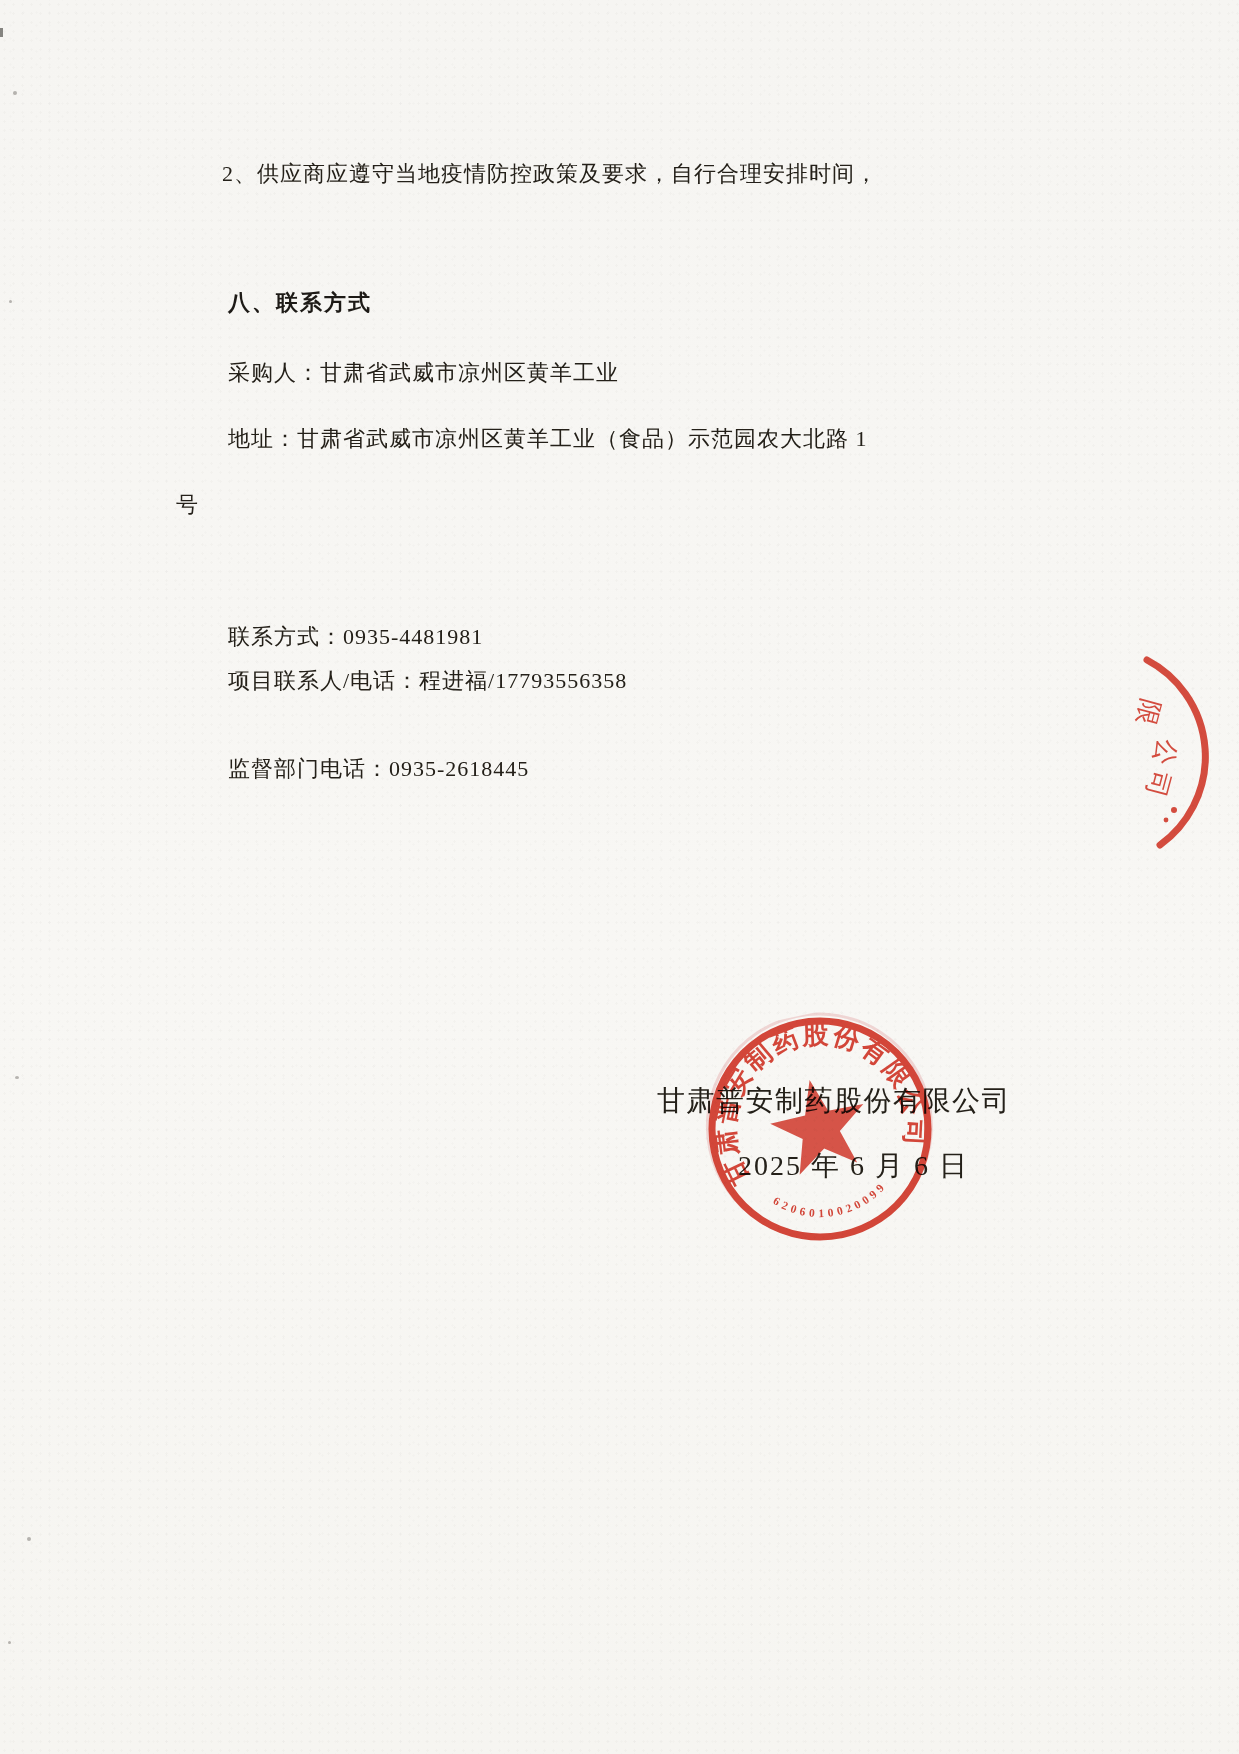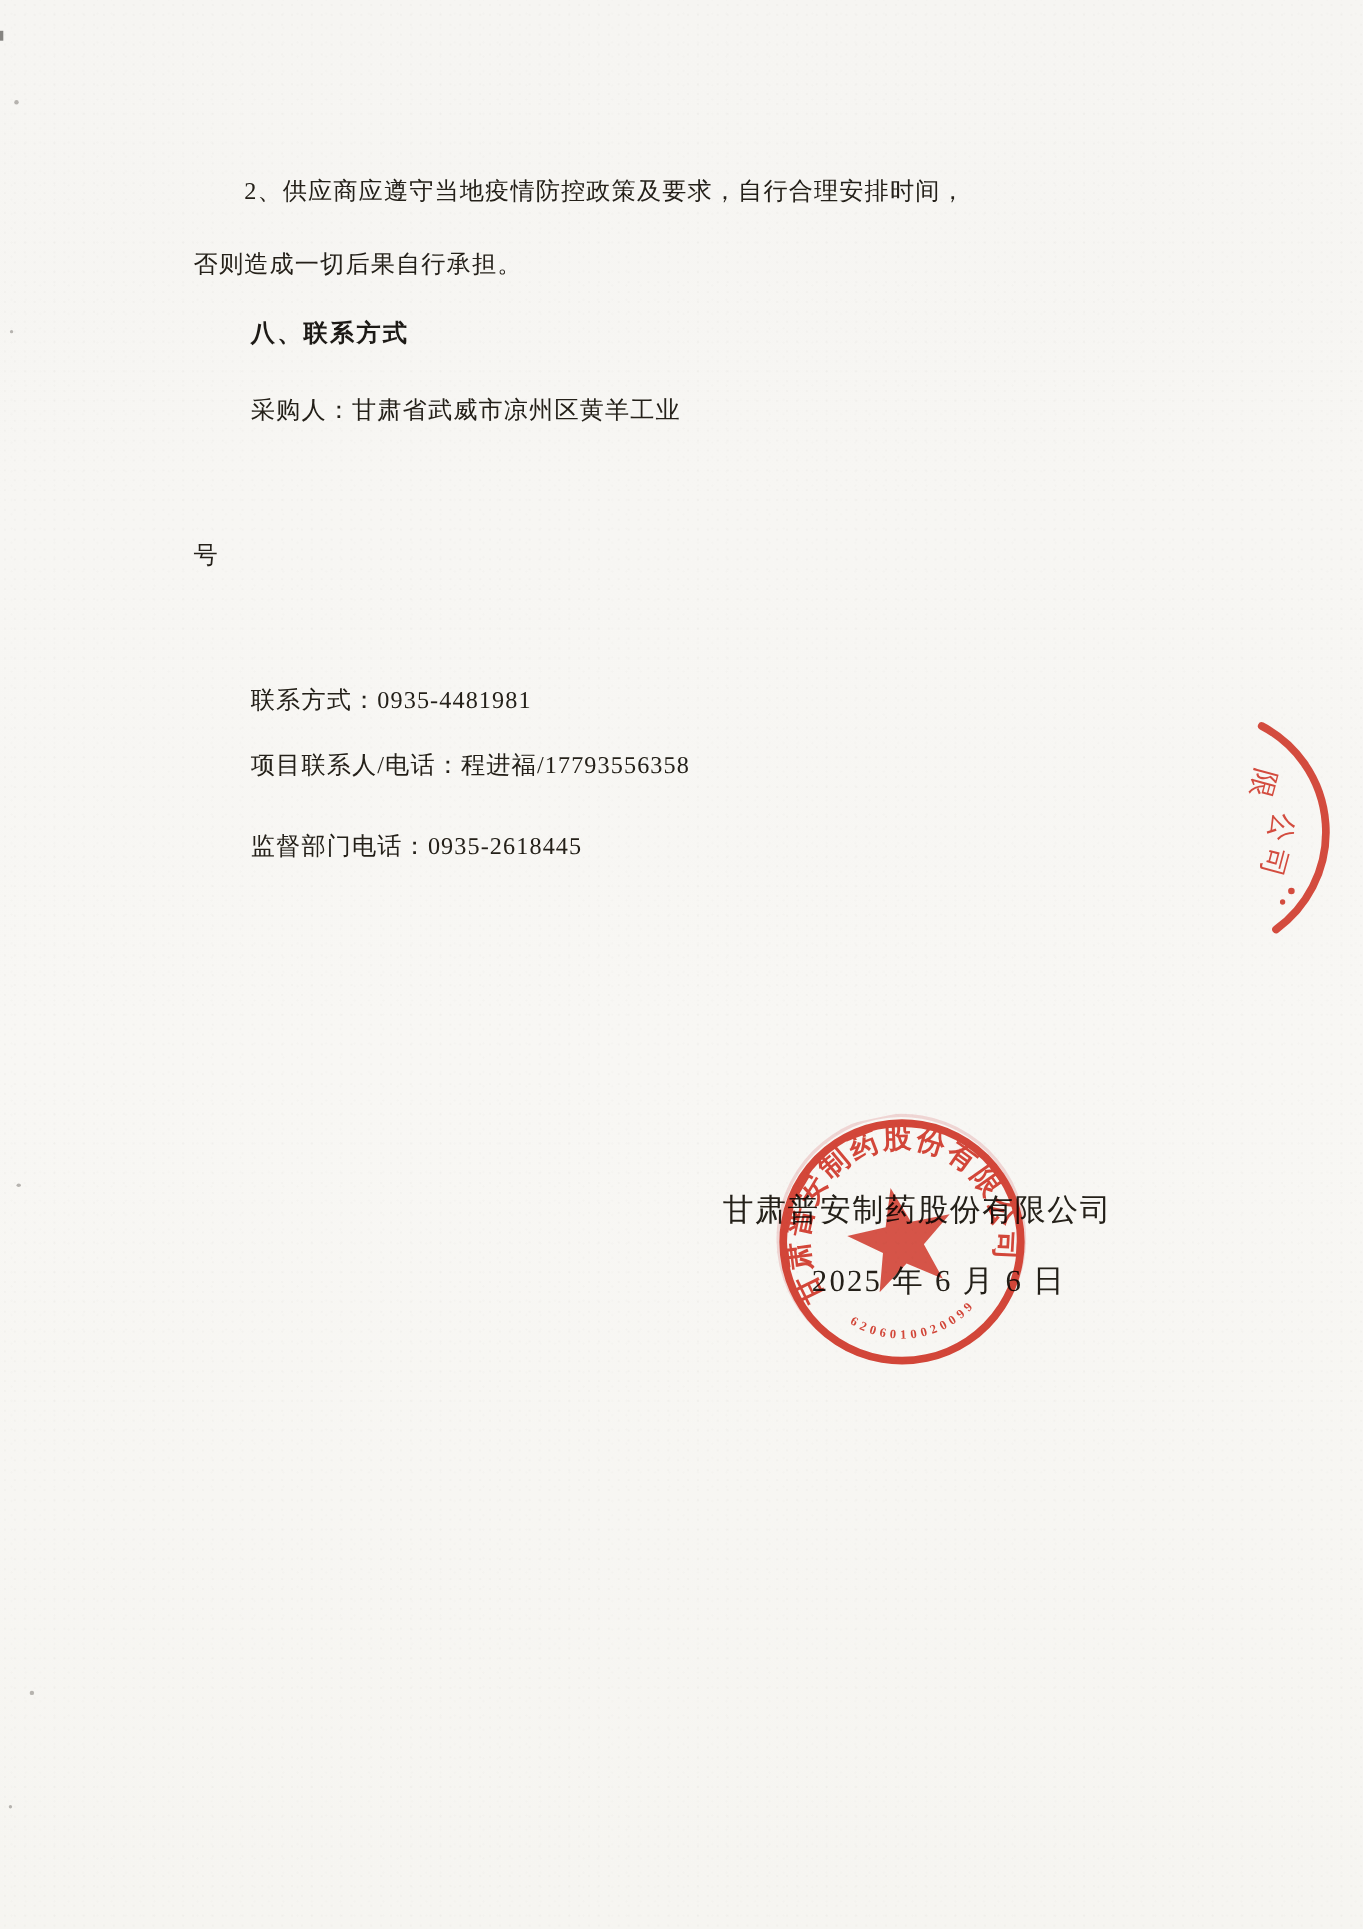--- a/index.html
+++ b/index.html
@@ -36,26 +36,26 @@
   }
   .speck{position:absolute;border-radius:50%;background:rgba(60,55,50,0.35);z-index:1;}
   text{font-family:"Liberation Serif","DejaVu Serif",serif;}
 </style>
 </head>
 <body>
 
 <div class="page">
 
   <div class="line" style="left:222px;top:161px">2、供应商应遵守当地疫情防控政策及要求，自行合理安排时间，</div>
-  <div class="line" style="left:176px;top:227px">否则造成一切后果自行承担。</div>
   <div class="line heading" style="left:228px;top:292px">八、联系方式</div>
   <div class="line" style="left:228px;top:360px">采购人：甘肃省武威市凉州区黄羊工业</div>
+  <div class="line" style="left:228px;top:426px">地址：甘肃省武威市凉州区黄羊工业（食品）示范园农大北路 1</div>
   <div class="line" style="left:176px;top:492px">号</div>
   <div class="line" style="left:228px;top:624px">联系方式：0935-4481981</div>
-  <div class="line" style="left:228px;top:683px">项目联系人/电话：程进福/17793556358</div>
+  <div class="line" style="left:228px;top:668px">项目联系人/电话：程进福/17793556358</div>
   <div class="line" style="left:228px;top:756px">监督部门电话：0935-2618445</div>
 
   <div class="line sig" style="left:657px;top:1085px;letter-spacing:1.5px">甘肃普安制药股份有限公司</div>
   <div class="line sig" style="left:738px;top:1150px;letter-spacing:2px">2025 年 6 月 6 日</div>
 
   <div class="seal">
     <svg width="230" height="230" viewBox="0 0 230 230">
 
       <circle cx="115" cy="112" r="112" fill="none" stroke="rgba(224,130,135,0.30)" stroke-width="3"></circle>
 

